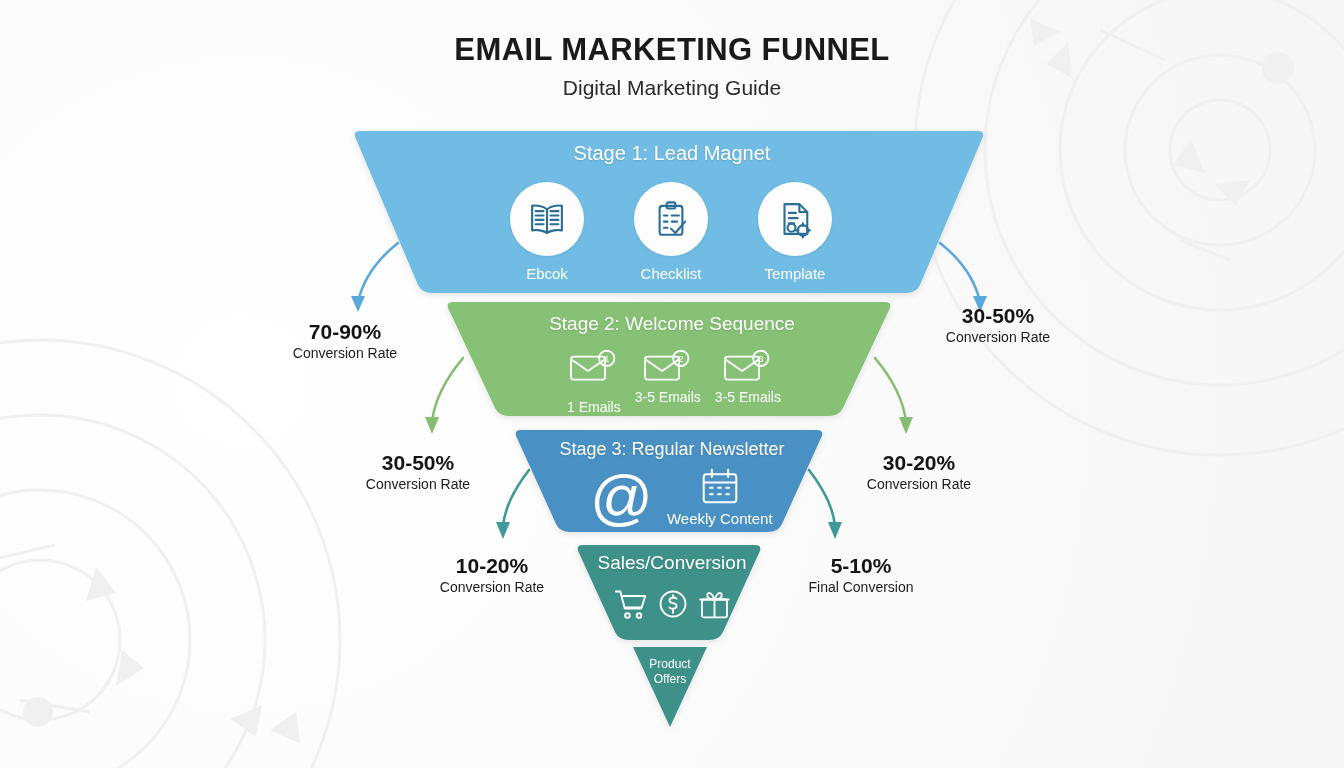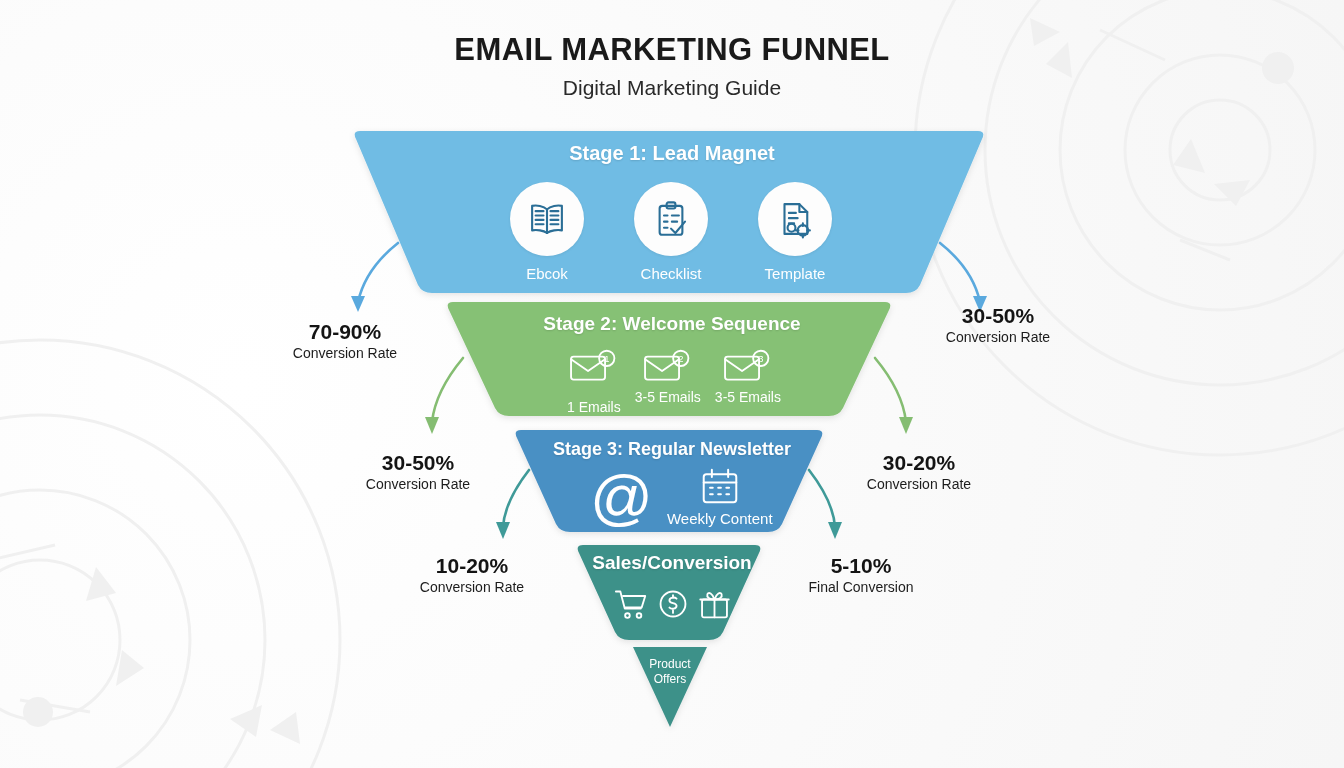--- a/index.html
+++ b/index.html
@@ -25,21 +25,21 @@
   }
   #title {
     font-size:31px; font-weight:bold; letter-spacing:.4px;
     color:#1a1a1a; line-height:1.05;
   }
   #subtitle {
     font-size:21px; color:#2a2a2a; margin-top:9px; line-height:1.1;
   }
   #funnel { position:absolute; inset:0; }
   .stage-label {
-    position:absolute; color:#ffffff; font-weight:bold;
+    position:absolute; color:#ffffff; font-weight:normal;
     text-align:center; white-space:nowrap;
     text-shadow:0 1px 2px rgba(0,0,0,0.13);
   }
   .icon-row {
     position:absolute; display:flex; align-items:flex-start;
     justify-content:center;
   }
   .icon-cell {
     display:flex; flex-direction:column; align-items:center;
   }
@@ -286,21 +286,21 @@
   <div class="ann" style="left:298px;top:451px;width:240px;">
     <div class="big">30-50%</div>
     <div class="small">Conversion Rate</div>
   </div>
 
   <div class="ann" style="left:799px;top:451px;width:240px;">
     <div class="big">30-20%</div>
     <div class="small">Conversion Rate</div>
   </div>
 
-  <div class="ann" style="left:352px;top:554px;width:240px;">
+  <div class="ann" style="left:372px;top:554px;width:240px;">
     <div class="big">10-20%</div>
     <div class="small">Conversion Rate</div>
   </div>
 
   <div class="ann" style="left:741px;top:554px;width:240px;">
     <div class="big">5-10%</div>
     <div class="small">Final Conversion</div>
   </div>
 
 </div>

